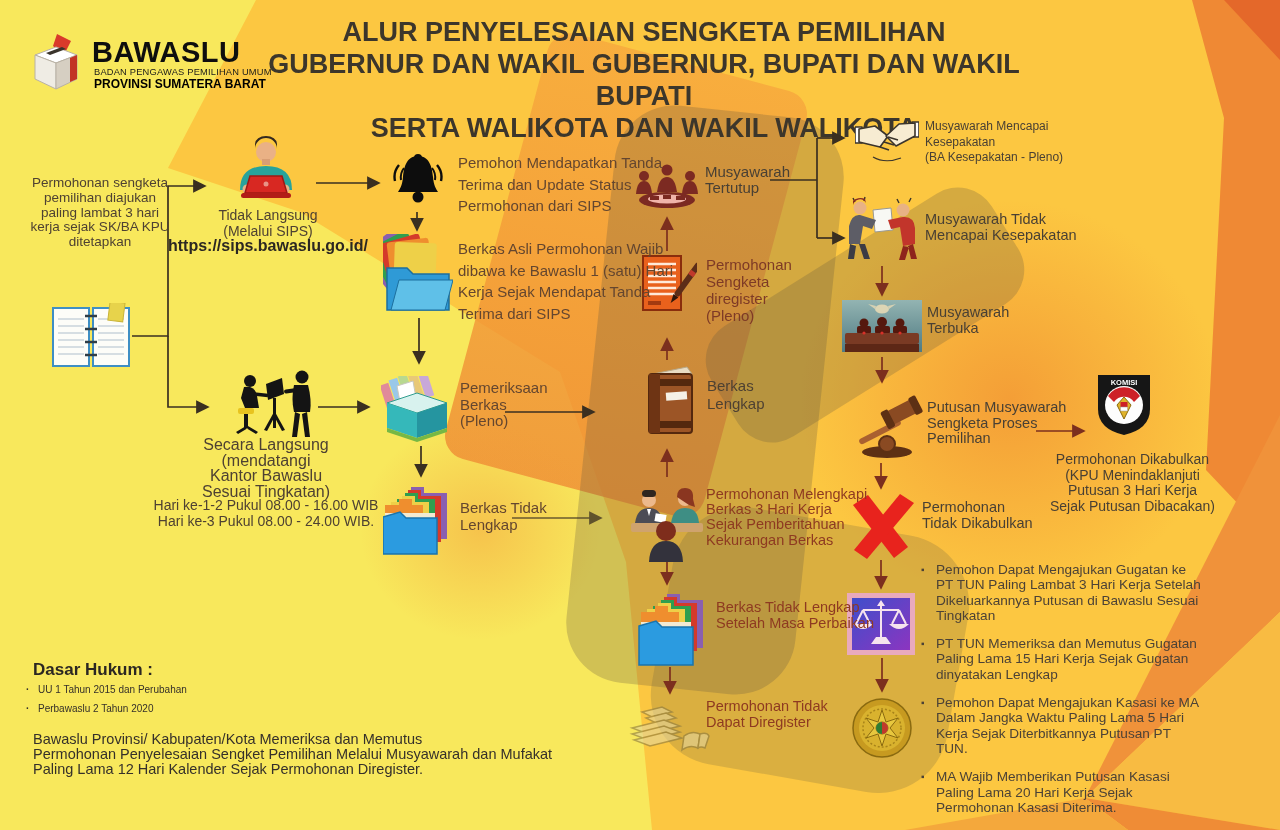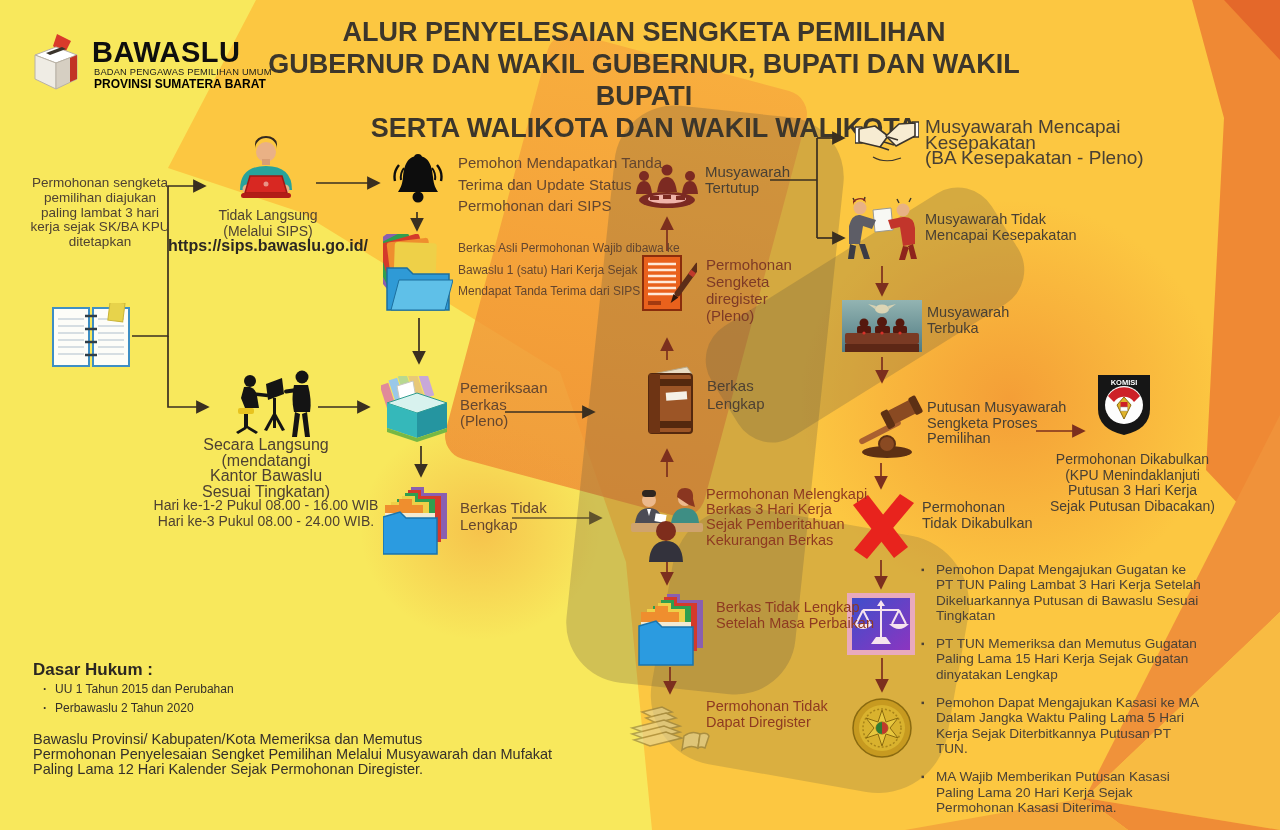--- a/index.html
+++ b/index.html
@@ -19,21 +19,21 @@
     font-weight:bold;font-size:27px;line-height:32px;color:#3c362b;white-space:pre-line;}
   #logo-name{position:absolute;left:92px;top:36px;font-size:29px;font-weight:bold;color:#0e0e0e;letter-spacing:.5px;}
   #logo-sub1{position:absolute;left:94px;top:67px;font-size:9.3px;color:#1a1a1a;letter-spacing:.2px;}
   #logo-sub2{position:absolute;left:94px;top:77px;font-size:12px;font-weight:bold;color:#000000;}
   #appeal-notes{position:absolute;left:936px;top:562px;width:268px;margin:0;padding:0;list-style:none;
     font-size:13.6px;line-height:15.3px;color:#4c4236;}
   #appeal-notes li{position:relative;margin:0 0 13px 0;}
   #appeal-notes li::before{content:"▪";position:absolute;left:-15px;top:0;font-size:10px;}
   #dasar{position:absolute;left:33px;top:660px;width:620px;color:#35302a;}
   #dasar .head{font-size:17px;font-weight:bold;color:#2b2722;}
-  #dasar .item{font-size:12px;line-height:19px;margin-left:22px;position:relative;}
+  #dasar .item{font-size:10px;line-height:19px;margin-left:5px;position:relative;}
   #dasar .item::before{content:"·";position:absolute;left:-12px;font-weight:bold;}
   #dasar .note{font-size:14.5px;line-height:15.2px;margin-top:14px;white-space:pre-line;}
 </style>
 </head>
 <body>
 
 <div id="poster">
 
   <div class="bgfull" style="background:#f8e85c;clip-path:polygon(0 0,256px 0,168px 168px,300px 212px,560px 372px,626px 562px,652px 830px,0 830px);"></div>
   <div class="abs" style="left:492px;top:55px;width:268px;height:440px;transform:rotate(15deg);border-radius:24px;opacity:.8;background:linear-gradient(175deg,#f7a83d,#ee8a33);"></div>
@@ -436,41 +436,41 @@
       </g>
       <rect x="10" y="40" width="16" height="6" rx="2" fill="#e8c31f"></rect>
     </svg>
   </div>
 
   <div class="lbl center dark" style="left:30px;top:176px;width:140px;font-size:13.5px;line-height:14.8px;">Permohonan sengketa pemilihan diajukan paling lambat 3 hari kerja sejak SK/BA KPU ditetapkan</div>
   <div class="lbl center dark pre" style="left:186px;top:208px;width:164px;font-size:14px;line-height:15.5px;">Tidak Langsung
 (Melalui SIPS)</div>
   <div class="lbl center" style="left:162px;top:237px;width:212px;font-size:16px;line-height:17px;font-weight:600;color:#2b2722;">https://sips.bawaslu.go.id/</div>
   <div class="lbl brown" style="left:458px;top:152px;width:238px;font-size:15px;line-height:21.5px;">Pemohon Mendapatkan Tanda Terima dan Update Status Permohonan dari SIPS</div>
-  <div class="lbl brown" style="left:458px;top:238px;width:228px;font-size:12px;line-height:21.5px;">Berkas Asli Permohonan Wajib dibawa ke Bawaslu 1 (satu) Hari Kerja Sejak Mendapat Tanda Terima dari SIPS</div>
+  <div class="lbl brown" style="left:458px;top:238px;width:228px;font-size:15px;line-height:21.5px;">Berkas Asli Permohonan Wajib dibawa ke Bawaslu 1 (satu) Hari Kerja Sejak Mendapat Tanda Terima dari SIPS</div>
   <div class="lbl center dark pre" style="left:182px;top:437px;width:168px;font-size:16px;line-height:15.6px;">Secara Langsung
 (mendatangi
 Kantor Bawaslu
 Sesuai Tingkatan)</div>
   <div class="lbl center dark pre" style="left:138px;top:497px;width:256px;font-size:14px;line-height:16px;">Hari ke-1-2 Pukul 08.00 - 16.00 WIB
 Hari ke-3 Pukul 08.00 - 24.00 WIB.</div>
   <div class="lbl brown pre" style="left:460px;top:380px;width:120px;font-size:15px;line-height:16.5px;">Pemeriksaan
 Berkas
 (Pleno)</div>
   <div class="lbl brown pre" style="left:460px;top:500px;width:130px;font-size:15px;line-height:16.5px;">Berkas Tidak
 Lengkap</div>
   <div class="lbl dark pre" style="left:707px;top:377px;width:90px;font-size:15px;line-height:17.5px;">Berkas
 Lengkap</div>
   <div class="lbl pre" style="left:706px;top:256px;width:110px;font-size:15px;line-height:17px;color:#7e3a26;">Permohonan
 Sengketa
 diregister
 (Pleno)</div>
   <div class="lbl gray pre" style="left:705px;top:164px;width:110px;font-size:15px;line-height:16px;">Musyawarah
 Tertutup</div>
-  <div class="lbl gray pre" style="left:925px;top:119px;width:235px;font-size:19px;line-height:15.5px;">Musyawarah Mencapai
+  <div class="lbl gray pre" style="left:925px;top:119px;width:235px;font-size:12px;line-height:15.5px;">Musyawarah Mencapai
 Kesepakatan
 (BA Kesepakatan - Pleno)</div>
   <div class="lbl gray pre" style="left:925px;top:212px;width:230px;font-size:14.5px;line-height:15.5px;">Musyawarah Tidak
 Mencapai Kesepakatan</div>
   <div class="lbl gray pre" style="left:927px;top:305px;width:120px;font-size:14.5px;line-height:15.5px;">Musyawarah
 Terbuka</div>
   <div class="lbl gray pre" style="left:927px;top:400px;width:160px;font-size:14.5px;line-height:15.5px;">Putusan Musyawarah
 Sengketa Proses
 Pemilihan</div>
   <div class="lbl center gray pre" style="left:1040px;top:452px;width:185px;font-size:14px;line-height:15.5px;">Permohonan Dikabulkan

